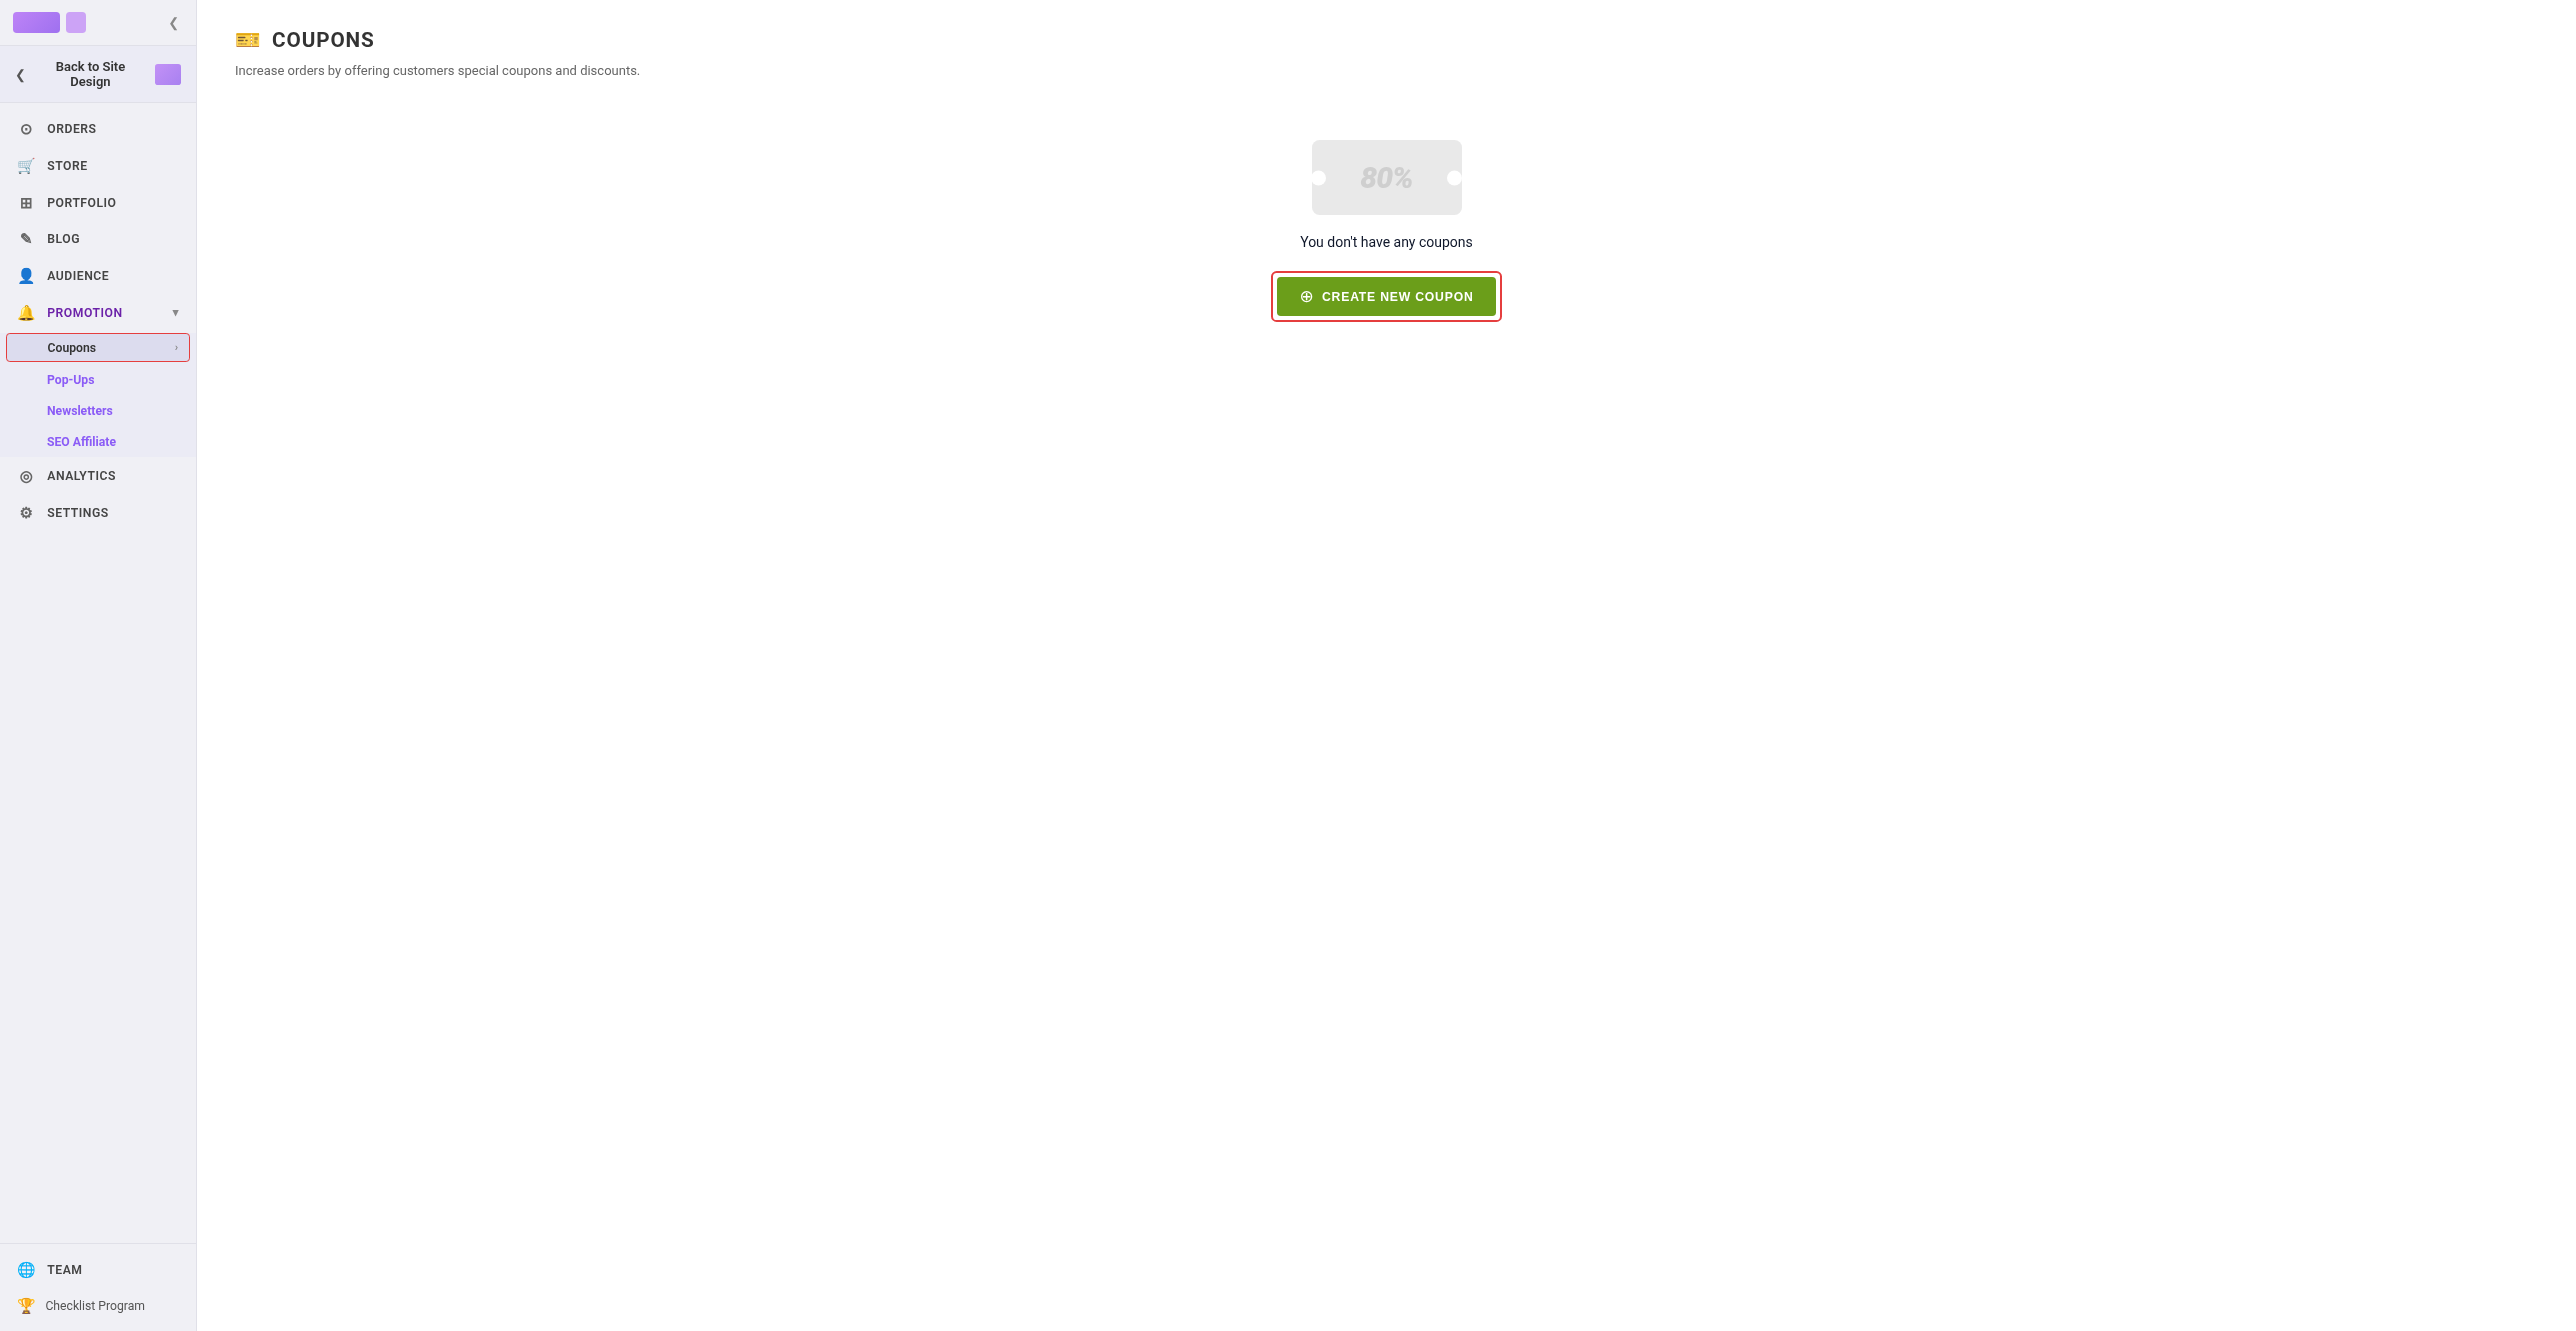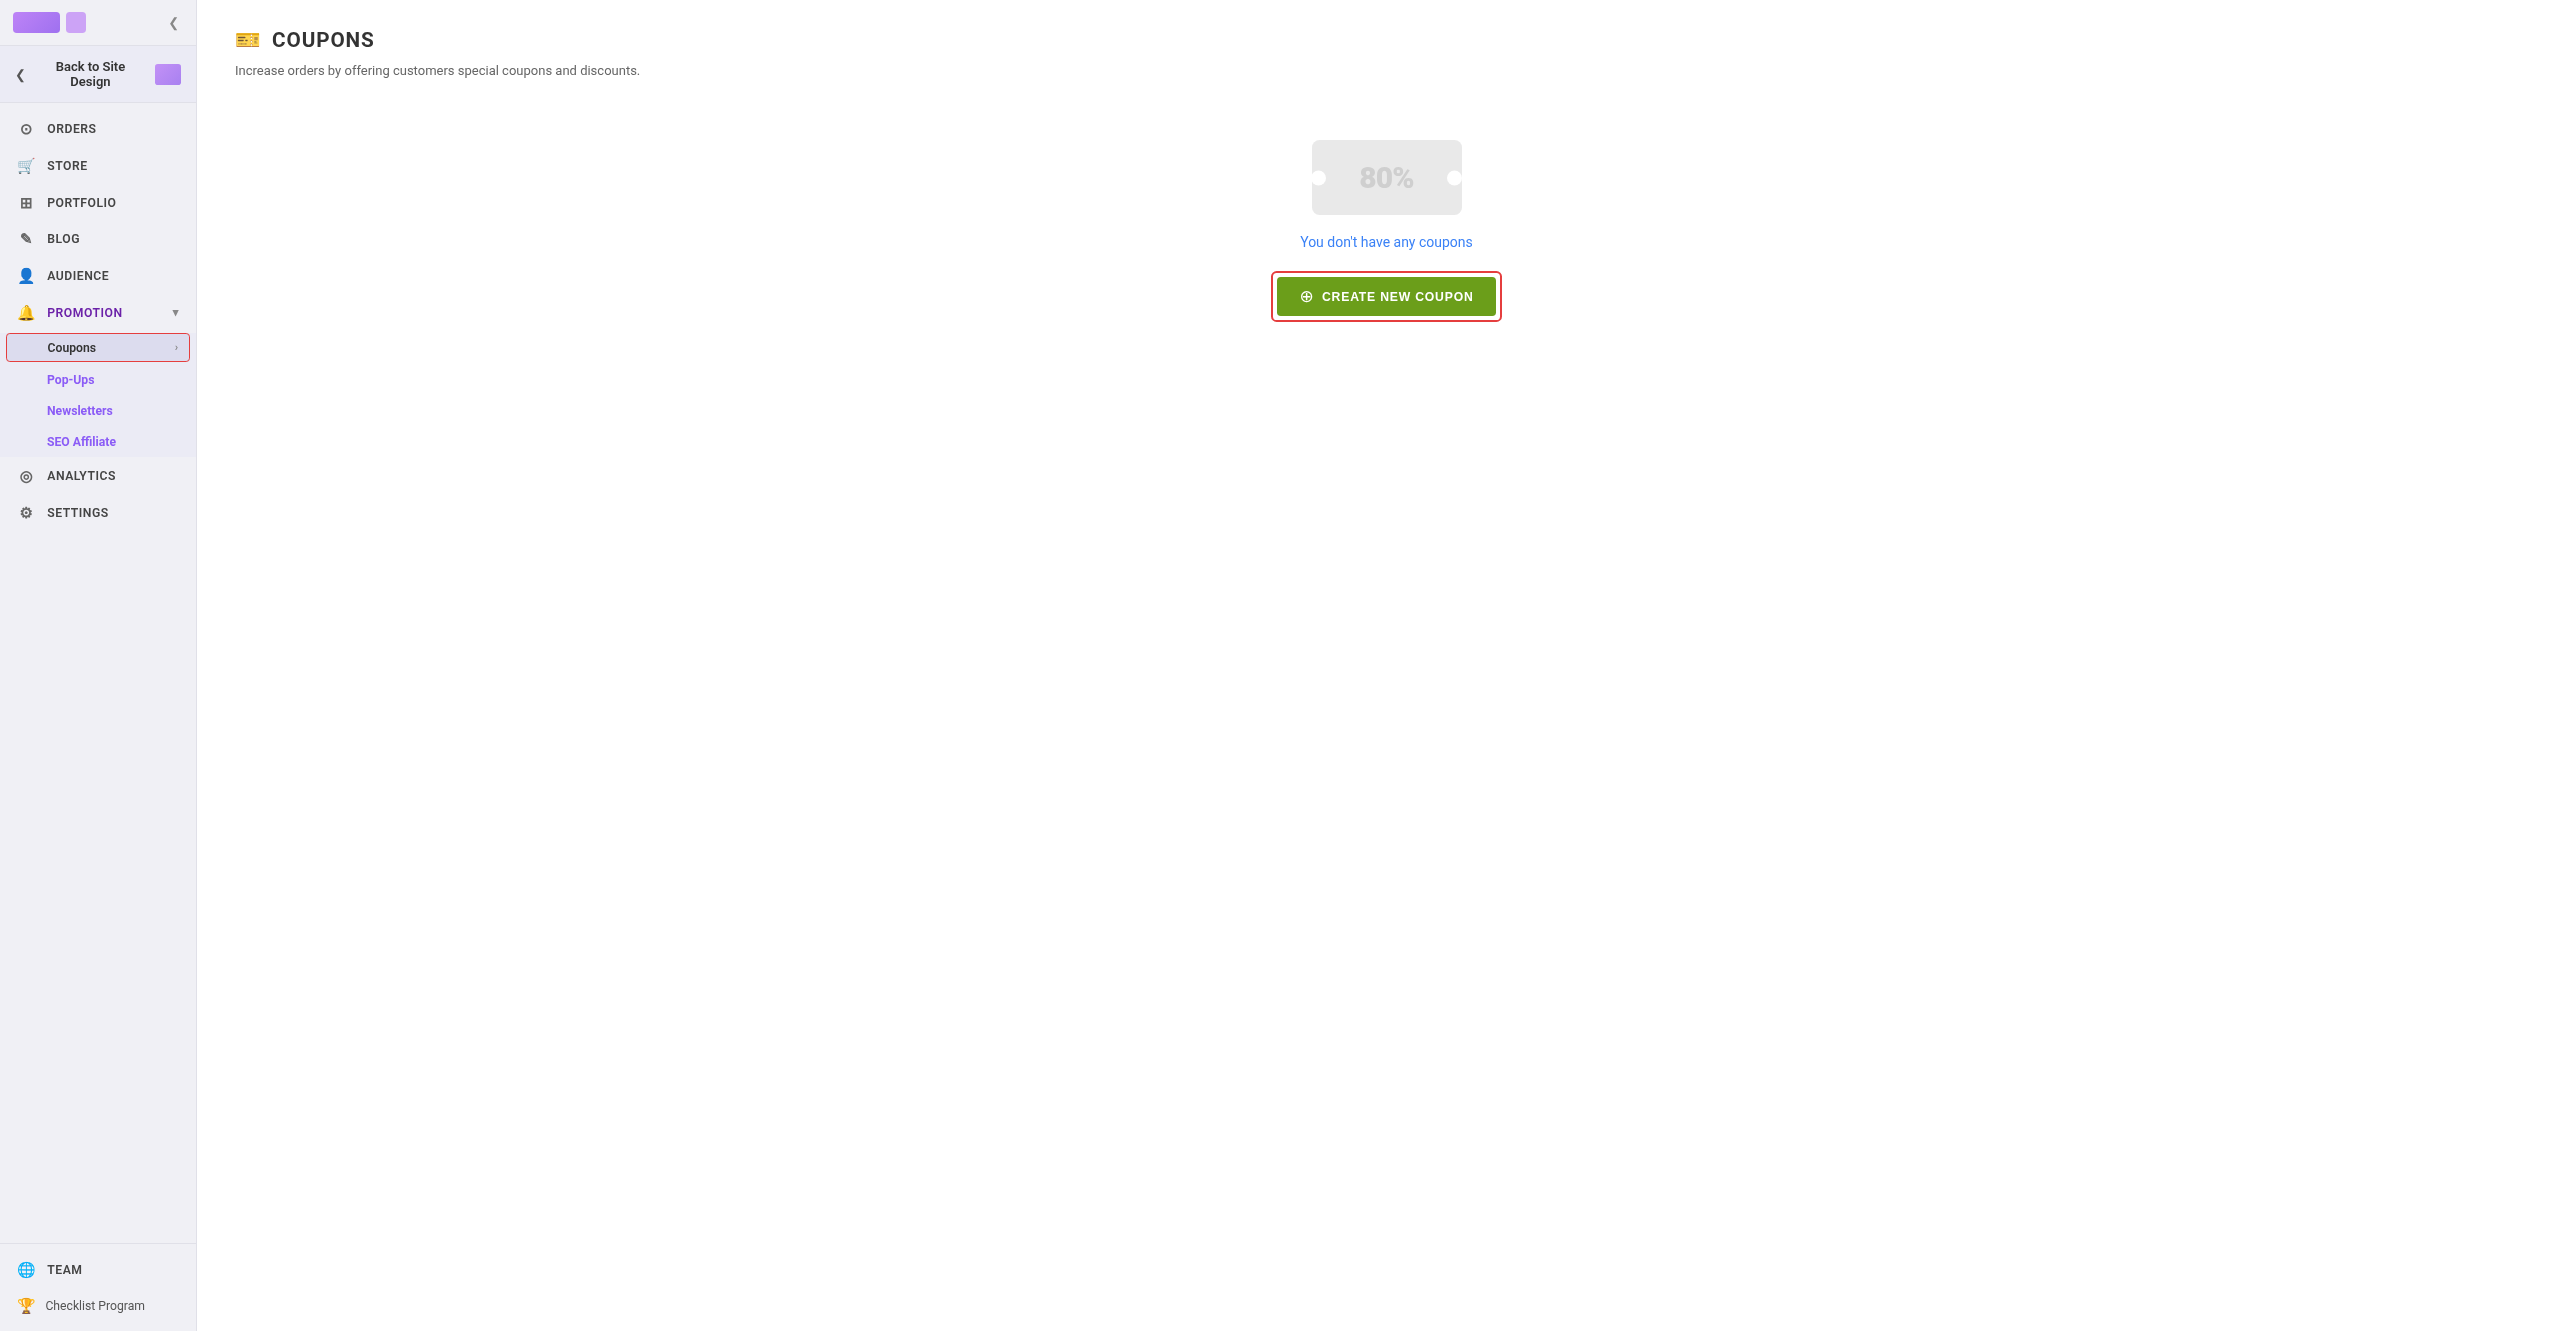--- a/index.html
+++ b/index.html
@@ -257,20 +257,21 @@
     .coupon-ticket {
       width: 150px;
       height: 75px;
       background: #e0e0e0;
       border-radius: 7.5px;
       display: flex;
       align-items: center;
       justify-content: center;
       position: relative;
       opacity: 0.7;
+      font-style: italic;
     }
 
     .coupon-ticket::before {
       content: '';
       position: absolute;
       left: -0.9px;
       top: 50%;
       transform: translateY(-50%);
       width: 15px;
       height: 15px;
@@ -292,21 +293,21 @@
 
     .coupon-percent {
       font-size: 30px;
       font-weight: 900;
       color: #bbb;
       letter-spacing: -0.9px;
     }
 
     .empty-state-text {
       font-size: 14px;
-      color: #3b82f6;
+      color: #0f172a;
       margin-bottom: 20.7px;
     }
 
     
     .create-coupon-btn-wrapper {
       border: 2.4px solid #e53e3e;
       border-radius: 5.6px;
       padding: 3.8px;
     }
 

